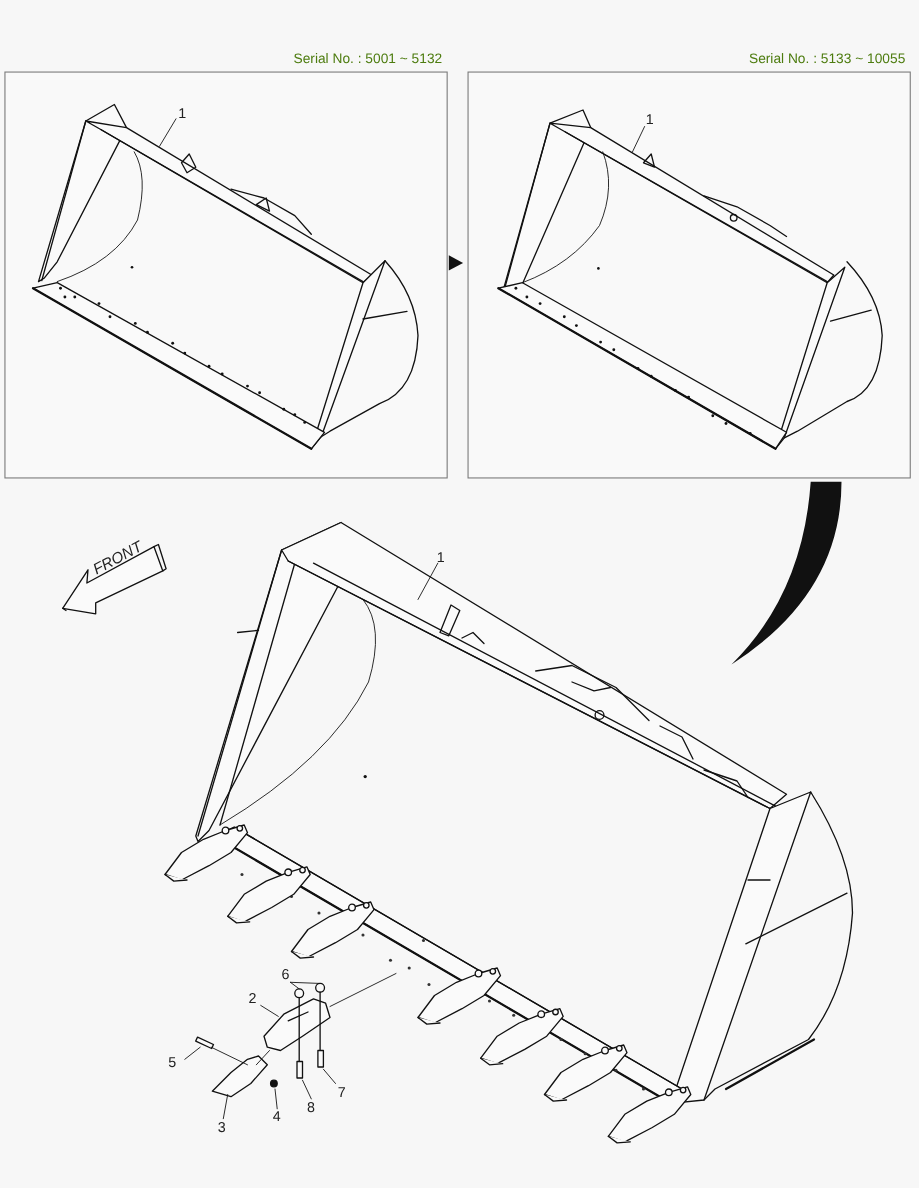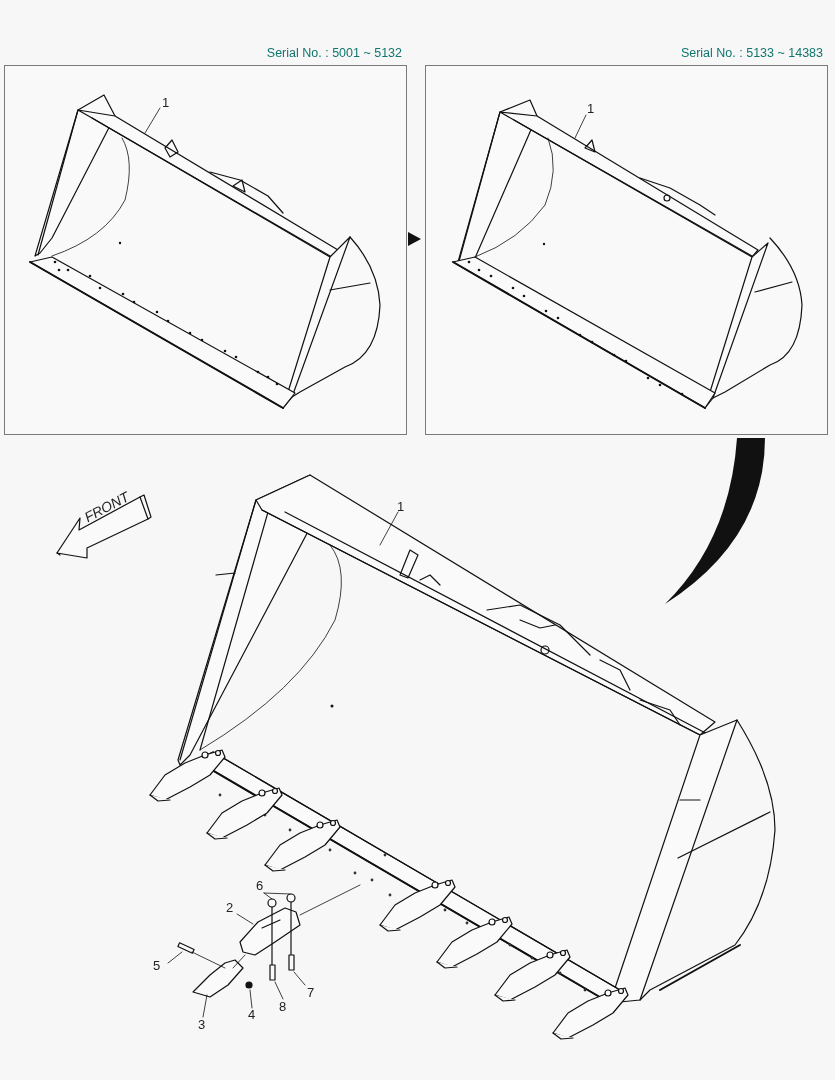--- a/index.html
+++ b/index.html
@@ -8,21 +8,21 @@
     background: #f7f7f7;
     position: relative;
     overflow: hidden;
     font-family: "Liberation Sans", sans-serif;
     color: #111;
   }
   .serial {
     position: absolute;
     top: 46px;
     font-size: 12.5px;
-    color: #0f766e;
+    color: #4d7c0f;
     white-space: nowrap;
   }
   .serial-left { right: 433px; }
   .serial-right { right: 12px; }
   .panel {
     position: absolute;
     border: 1.2px solid #7a7a7a;
     background: #f9f9f9;
     box-sizing: border-box;
   }
@@ -33,21 +33,21 @@
     position: absolute;
     font-size: 13px;
     color: #222;
     line-height: 1;
   }
 </style>
 </head>
 <body>
 
 <div class="serial serial-left">Serial No. : 5001 ~ 5132</div>
-<div class="serial serial-right">Serial No. : 5133 ~ 14383</div>
+<div class="serial serial-right">Serial No. : 5133 ~ 10055</div>
 
 <div class="panel panel-left"></div>
 
 <div class="panel panel-right"></div>
 
 <svg width="835" height="1080" viewBox="0 0 835 1080" fill="none" stroke="#111" stroke-width="1.2" stroke-linejoin="round" stroke-linecap="round">
 
   <g>
 
     <polygon points="78,110 104,95 115,116 52,238 40,253 35,256" fill="#fafafa"></polygon>

